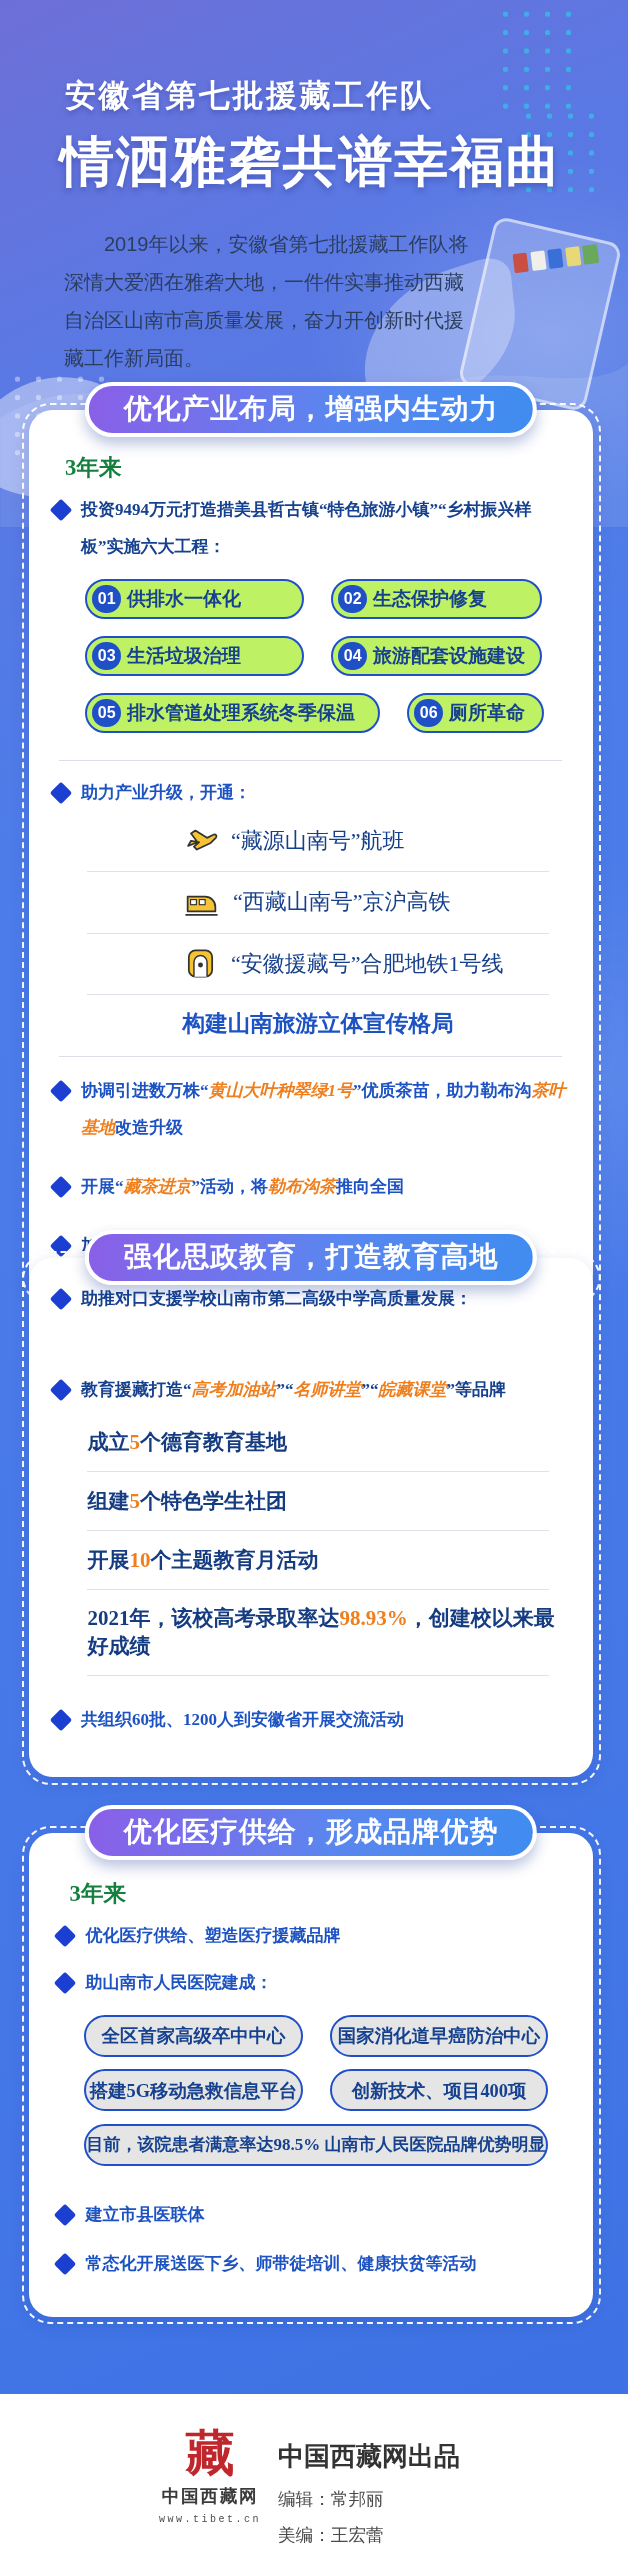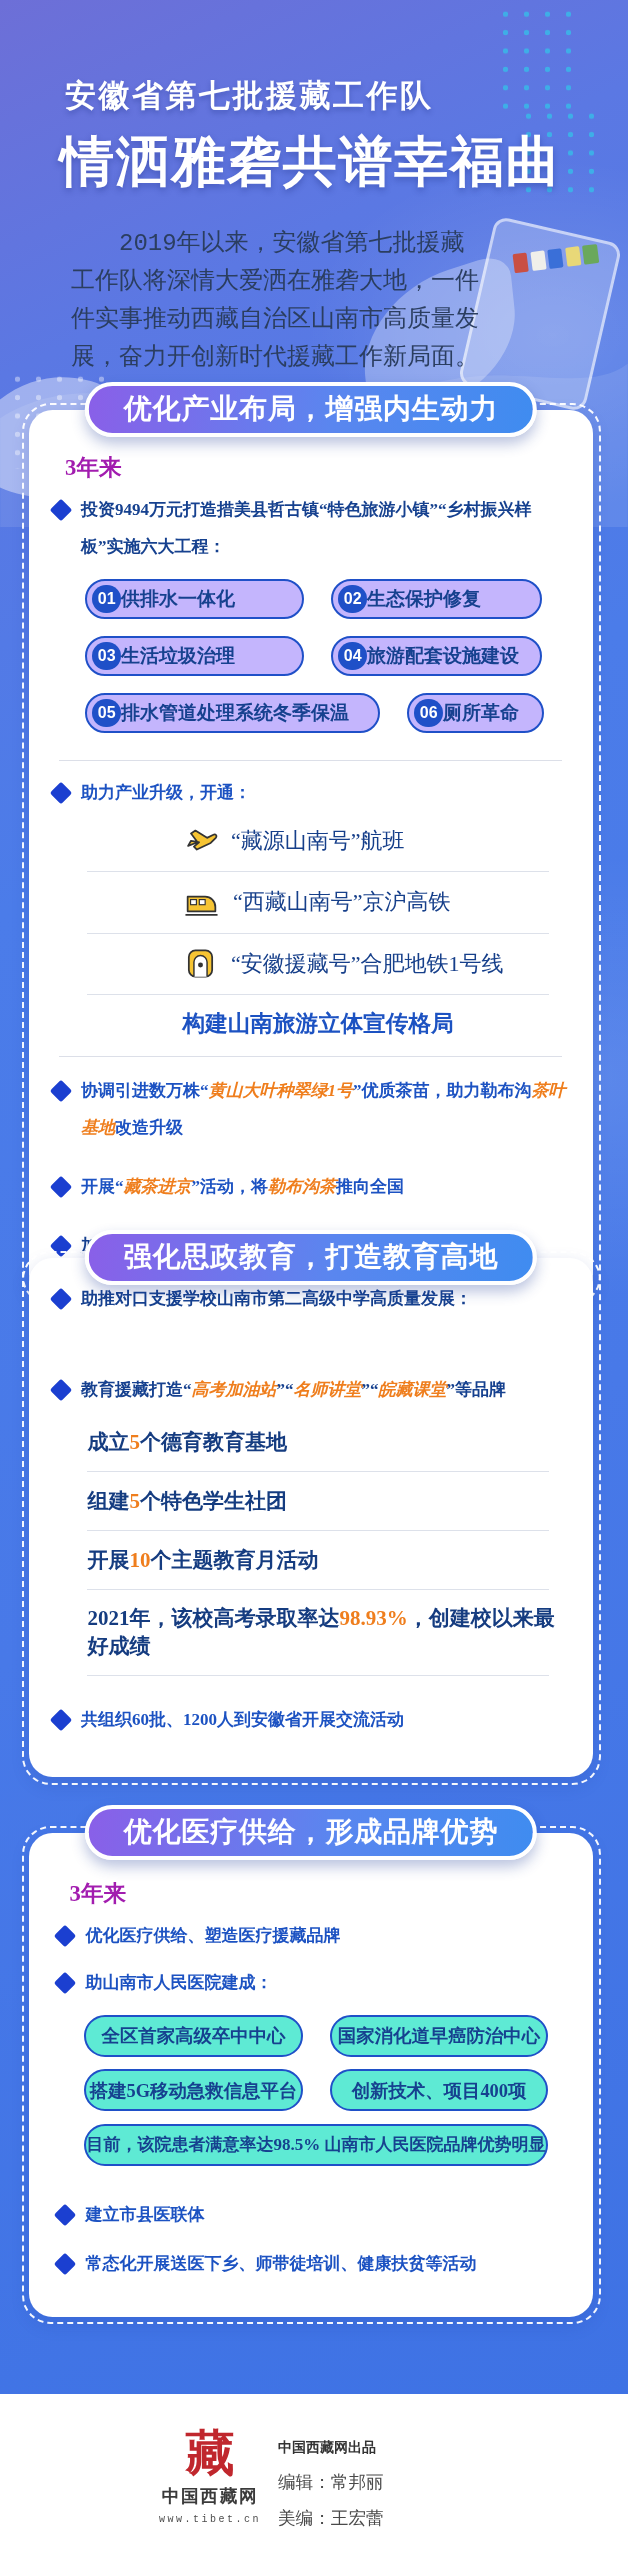--- a/index.html
+++ b/index.html
@@ -41,23 +41,23 @@
     font-size:31px;font-weight:bold;letter-spacing:2.5px;
     text-shadow:0 2.5px 5px rgba(25,45,130,.35);
   }
   .main-title{
     position:absolute;left:60px;top:126px;z-index:2;color:#fff;
     font-family:"Liberation Sans","DejaVu Sans",sans-serif;
     font-size:54px;font-weight:900;letter-spacing:1.7px;white-space:nowrap;
     text-shadow:0 3.4px 6.7px rgba(25,45,130,.38);
   }
   .intro{
-    position:absolute;left:71px;top:225px;width:409px;z-index:2;
-    font-family:Liberation Mono, monospace;
-    font-size:24px;line-height:38px;color:#2b3e60;text-indent:2em;margin:0;
+    position:absolute;left:64px;top:225px;width:409px;z-index:2;
+    font-family:Liberation Sans, sans-serif;
+    font-size:20px;line-height:38px;color:#2b3e60;text-indent:2em;margin:0;
   }
   
   .card{
     position:absolute;left:29px;width:564px;z-index:2;
     background:#fff;border-radius:23.5px;
     box-shadow:0 6.7px 18.4px rgba(25,55,150,.18);
     padding:0 23.5px;box-sizing:border-box;
   }
   .card::before{
     content:"";position:absolute;inset:-7.5px;border-radius:28.5px;
@@ -65,68 +65,68 @@
   }
   .sec-pill{
     position:absolute;top:-28.5px;left:50%;transform:translateX(-50%);
     height:47px;padding:0 35px;border:4.2px solid #fff;border-radius:30px;
     background:linear-gradient(100deg,#8a5fe8 0%,#5a86ef 55%,#3f8cf0 100%);
     color:#fff;font-family:"Liberation Sans","DejaVu Sans",sans-serif;
     font-size:28px;font-weight:bold;letter-spacing:0.8px;white-space:nowrap;
     display:flex;align-items:center;justify-content:center;
     box-shadow:0 6.7px 13.4px rgba(25,55,150,.30);z-index:3;
   }
-  .since{font-size:22.6px;font-weight:bold;color:#a21caf;margin-left:12.6px;}
+  .since{font-size:22.6px;font-weight:bold;color:#15803d;margin-left:12.6px;}
   .bullet{display:flex;gap:12.6px;align-items:flex-start;}
   .diamond{flex:none;width:16px;height:16px;margin-top:11px;background:#1b3fd0;border-radius:2.5px;transform:rotate(45deg);}
   .bullet p{margin:0;font-size:17px;font-weight:bold;line-height:37px;}
   .navy p{color:#16418f;}
   .bright p{color:#1c52c2;}
   .seg-o{color:#ef7e1d;}
   .seg-oi{color:#ef7e1d;font-style:italic;}
   .hr{height:0.8px;background:#dcdfe8;width:503px;margin-left:6.7px;}
   .hr2{height:0.8px;background:#dde1ea;width:462px;margin-left:34px;}
   
   .proj-grid{margin:13.4px 0 0 32px;}
   .proj-row{display:flex;gap:27px;margin-bottom:17px;}
   .ppill{
-    height:40px;border:2.5px solid #1f50c8;border-radius:22.6px;background:#c4b5fd;
-    display:flex;align-items:center;gap:0;padding:0 11.7px 0 5.9px;box-sizing:border-box;
+    height:40px;border:2.5px solid #1f50c8;border-radius:22.6px;background:#bef264;
+    display:flex;align-items:center;gap:6px;padding:0 11.7px 0 5.9px;box-sizing:border-box;
   }
   .ppill .num{
     flex:none;width:28.5px;height:28.5px;border-radius:50%;background:#1f50c8;color:#fff;
     font-family:"Liberation Sans","DejaVu Sans",sans-serif;font-size:16px;font-weight:bold;
     display:flex;align-items:center;justify-content:center;
   }
   .ppill .plabel{font-size:19px;font-weight:bold;color:#16418f;white-space:nowrap;}
   
   .t-row{display:flex;align-items:center;gap:13.4px;margin:11.7px 0 11.7px 130px;height:37px;}
   .t-row svg{flex:none;}
   .t-label{font-size:22px;font-weight:normal;color:#163f8a;white-space:nowrap;}
   .motto{margin:13.4px 0 17px 130px;font-size:22.6px;font-weight:bold;color:#1c52c2;}
   
   .subitem{margin:15px 0 15px 35px;font-size:21px;font-weight:bold;color:#153c80;}
   
   .med-grid{margin:13.4px 0 0 27px;}
   .med-row{display:flex;gap:27px;margin-bottom:12.6px;}
   .mpill{
-    height:42px;border:2.5px solid #1f50c8;border-radius:25px;background:#5eead4;
+    height:42px;border:2.5px solid #1f50c8;border-radius:25px;background:#e5e5e5;
     display:flex;align-items:center;justify-content:center;
     font-size:18.4px;font-weight:bold;color:#16418f;white-space:nowrap;box-sizing:border-box;
   }
   .mpill.wide{font-size:17px;}
   
   .footer{position:absolute;left:0;top:2394px;width:628px;height:182px;background:#fff;z-index:2;
     font-family:"Liberation Sans","DejaVu Sans",sans-serif;}
   .f-logo{position:absolute;left:147px;top:35px;width:126px;text-align:center;}
   .f-logo .glyph{font-family:"Liberation Serif","DejaVu Serif",serif;font-size:49px;line-height:50px;font-weight:bold;color:#c0272d;}
   .f-logo .lname{font-size:17.6px;font-weight:bold;color:#3a3a3a;letter-spacing:1.7px;margin-top:5px;}
   .f-logo .lurl{font-size:10px;color:#4d4d4d;letter-spacing:2.5px;margin-top:6px;font-family:"Liberation Mono","DejaVu Sans Mono",monospace;}
   .f-text{position:absolute;left:278px;top:45px;}
-  .f-produced{font-size:14px;font-weight:bold;color:#333;}
+  .f-produced{font-size:26px;font-weight:bold;color:#333;}
   .f-line{font-size:17.6px;color:#4a4a4a;margin-top:12.6px;}
 </style>
 </head>
 <body>
 
 <div class="page">
 
   <div class="bg"></div>
 
   <div class="dots dots-teal" style="right:49px;top:5px;width:84px;height:107px;"></div>

